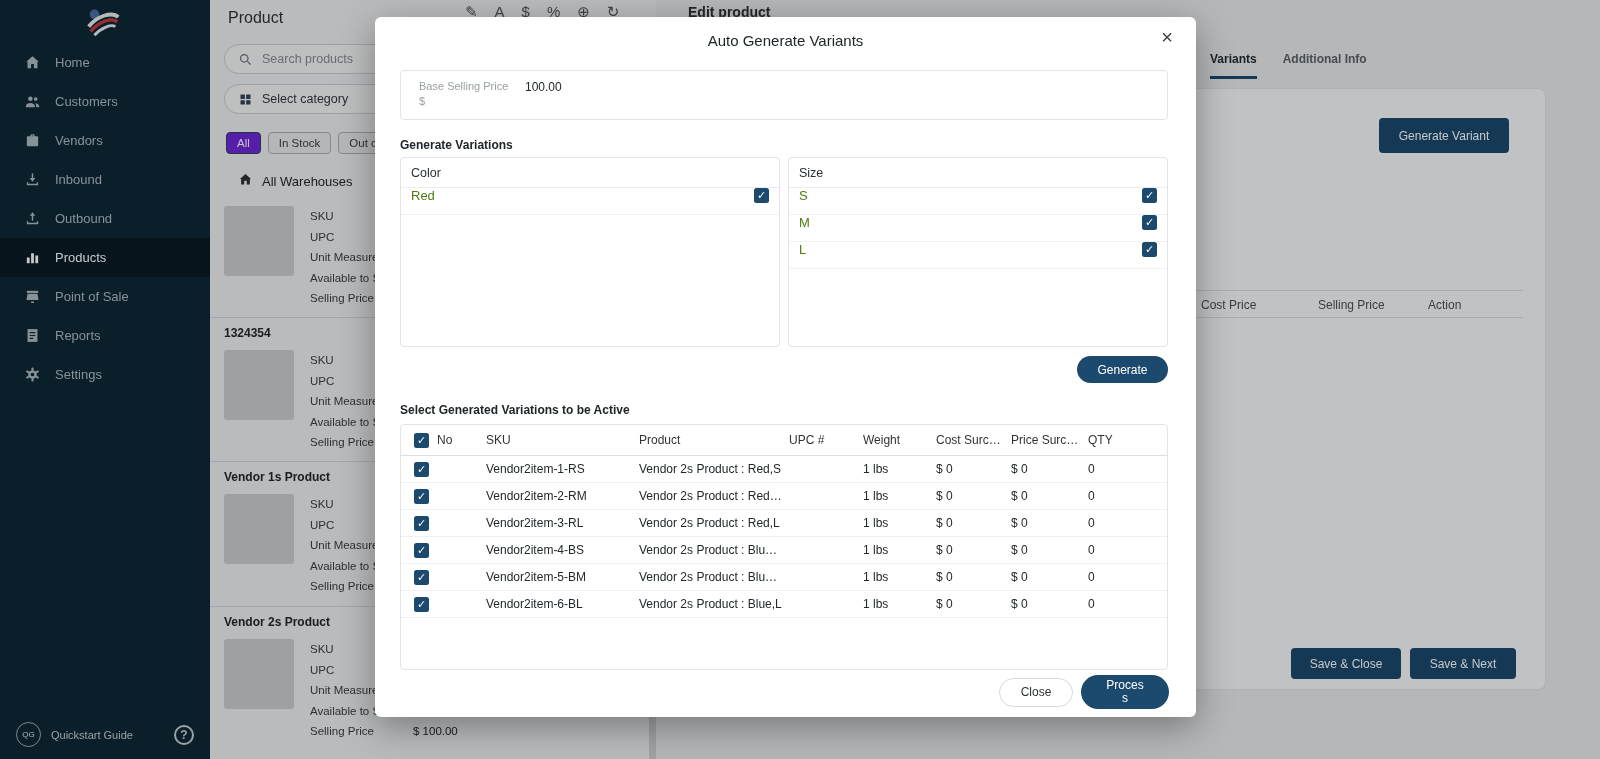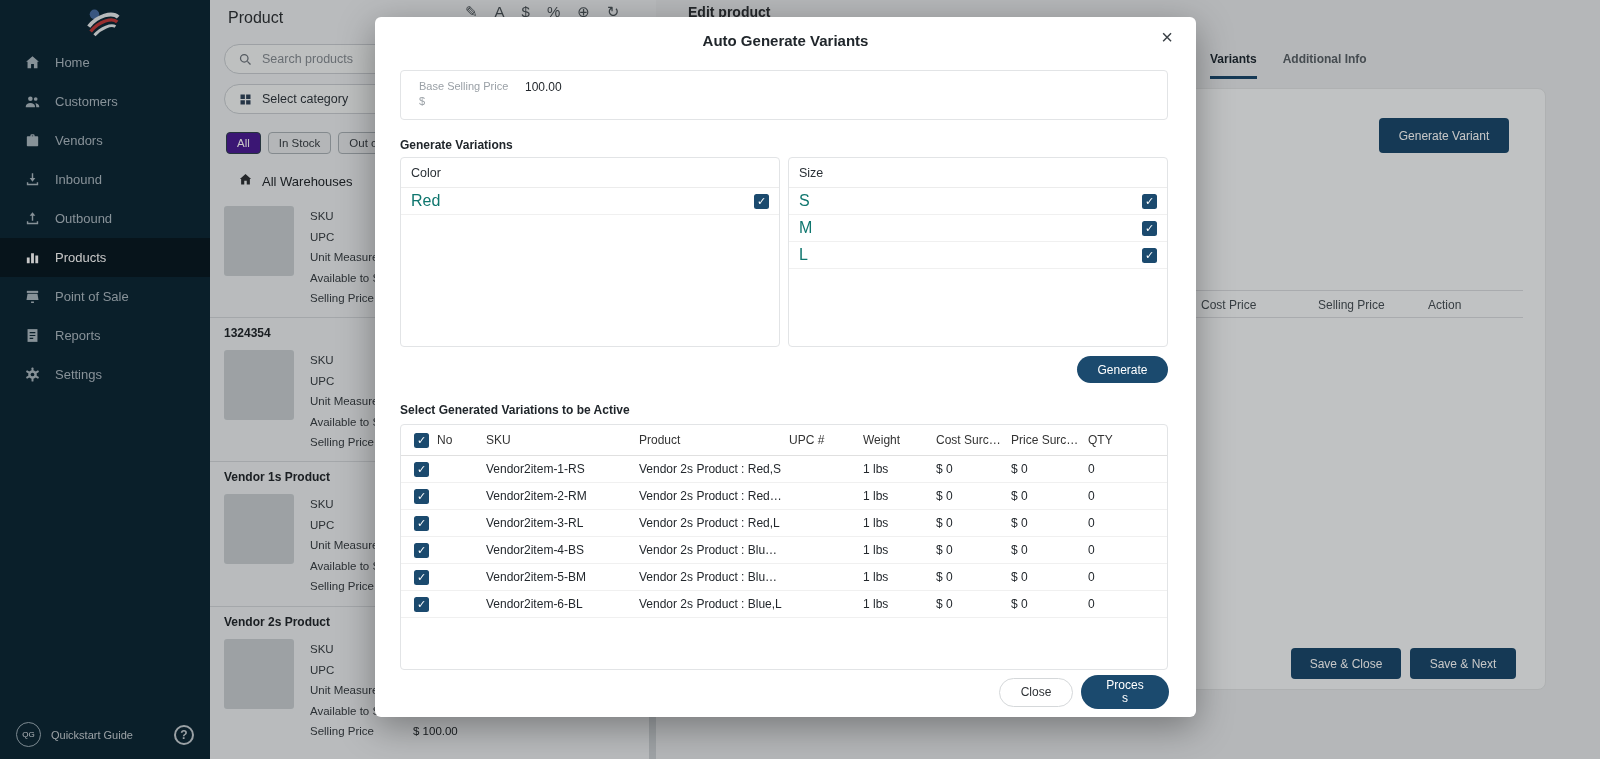--- a/index.html
+++ b/index.html
@@ -33,21 +33,21 @@
         display:flex;align-items:center;gap:9px;padding:0 13px;cursor:pointer}
   .search-pill{top:44px}
   .category-pill{top:84px}
   .pill svg{width:15px;height:15px;display:block}
   .search-input{border:none;outline:none;background:transparent;font-size:12.5px;color:#333;width:100%;font-family:inherit}
   .search-input::placeholder{color:#868d93}
   .pill-text{font-size:12.5px;color:#30383e}
   .chips{position:absolute;left:16px;top:132px;display:flex;gap:7px}
   .chip{height:22px;padding:0 10px;border-radius:4px;font-size:11.5px;display:inline-flex;align-items:center;
         background:#e7eaec;border:1px solid #aab1b6;color:#3a4046;cursor:pointer;white-space:nowrap}
-  .chip.active{background:#4c1d95;border-color:#31434f;color:#fff}
+  .chip.active{background:#6d28d9;border-color:#31434f;color:#fff}
   .warehouse{position:absolute;left:28px;top:172px;display:flex;align-items:center;gap:9px;font-size:13px;color:#23282d;cursor:pointer}
   .warehouse svg{width:15px;height:15px;fill:#2f3337}
   .cards{position:absolute;left:0;top:198px;width:438px;height:561px;overflow:hidden}
   .card{border-bottom:1px solid #d2d7da;padding:8px 0 0 14px;cursor:pointer}
   .card.c1{height:120px}.card.c2{height:144px}.card.c3{height:145px}.card.c4{height:162px}
   .card-title{font-size:12px;font-weight:700;color:#23282d;margin-bottom:10px}
   .card-body{display:flex}
   .thumb-img{width:70px;height:70px;background:#c9cfd3;border-radius:3px;flex:none}
   .fields{margin-left:16px}
   .frow{display:flex;height:20.5px;align-items:center;font-size:11.5px;color:#3a4046}
@@ -68,34 +68,34 @@
   .dtable-header{position:absolute;left:18px;right:22px;top:201px;height:28px;border-top:1px solid #d9dcdf;border-bottom:1px solid #d9dcdf}
   .dth{position:absolute;top:7px;font-size:12px;color:#475056;white-space:nowrap}
   .dth-cost{left:520px}.dth-sell{left:637px}.dth-action{left:747px}
   .save-close{position:absolute;left:628px;top:559px;width:110px;height:31px;border-radius:4px;font-size:12px}
   .save-next{position:absolute;left:747px;top:559px;width:106px;height:31px;border-radius:4px;font-size:12px}
 
   
   .overlay{position:absolute;inset:0;background:rgba(0,0,0,0.22);z-index:5}
   .modal{position:absolute;left:375px;top:17px;width:821px;height:700px;background:#fff;border-radius:6px;z-index:10;
          box-shadow:0 10px 36px rgba(0,0,0,0.35)}
-  .modal-title{position:absolute;left:0;right:0;top:15px;text-align:center;font-size:15px;font-weight:700;color:#20262b}
+  .modal-title{position:absolute;left:0;right:0;top:15px;text-align:center;font-size:15px;font-weight:400;color:#20262b}
   .modal-close{position:absolute;right:23px;top:10px;font-size:20px;color:#3a4046;cursor:pointer;line-height:1}
   .base-box{position:absolute;left:25px;top:53px;width:768px;height:50px;border:1px solid #e2e4e6;border-radius:4px;
             display:flex;gap:14px;padding:8px 18px;cursor:text}
   .base-label{width:92px;flex:none;font-size:11px;line-height:15px;color:#9aa0a6}
   .base-value{font-size:12px;color:#23282d;padding-top:1px}
   .m-heading{position:absolute;left:25px;font-size:12px;font-weight:700;color:#20262b}
   .h-gen{top:121px}
   .h-active{top:386px}
   .panels{position:absolute;left:25px;top:140px;display:flex;gap:8px}
   .panel{width:380px;height:190px;border:1px solid #e2e4e6;border-radius:4px;background:#fff;overflow:hidden}
   .panel-title{height:30px;padding:0 10px;display:flex;align-items:center;font-size:12.5px;color:#2a3036;border-bottom:1px solid #ececec}
-  .opt{height:27px;padding:0 10px;display:flex;align-items:center;justify-content:space-between;border-bottom:1px solid #f0f0f0;
-       font-size:16px;color:#0f766e}
+  .opt{height:27px;padding:0 10px;display:flex;justify-content:space-between;border-bottom:1px solid #f0f0f0;
+       font-size:13px;color:#4d7c0f}
   .cb{width:15px;height:15px;border-radius:2.5px;background:var(--navy);display:inline-flex;align-items:center;justify-content:center;
       cursor:pointer;flex:none}
   .cb::after{content:"✓";font-size:11px;font-weight:bold;color:#fff;line-height:1}
   .gen-btn{position:absolute;right:28px;top:339px;width:91px;height:27px;border-radius:14px;font-size:12px}
   .vtable{position:absolute;left:25px;top:407px;width:768px;height:246px;border:1px solid #e2e4e6;border-radius:4px;overflow:hidden;background:#fff}
   .vt-grid{display:grid;grid-template-columns:36px 49px 153px 150px 74px 73px 75px 77px 1fr;align-items:center}
   .vt-head{height:31px;border-bottom:1px solid #e0e0e0;font-size:12px;color:#333}
   .vt-row{height:27px;border-bottom:1px solid #f0f0f0;font-size:12px;color:#23282d}
   .vt-cbcell{display:flex;justify-content:flex-start;padding-left:13px}
   .vt-cell{white-space:nowrap;overflow:hidden;text-overflow:ellipsis;padding-right:6px}

